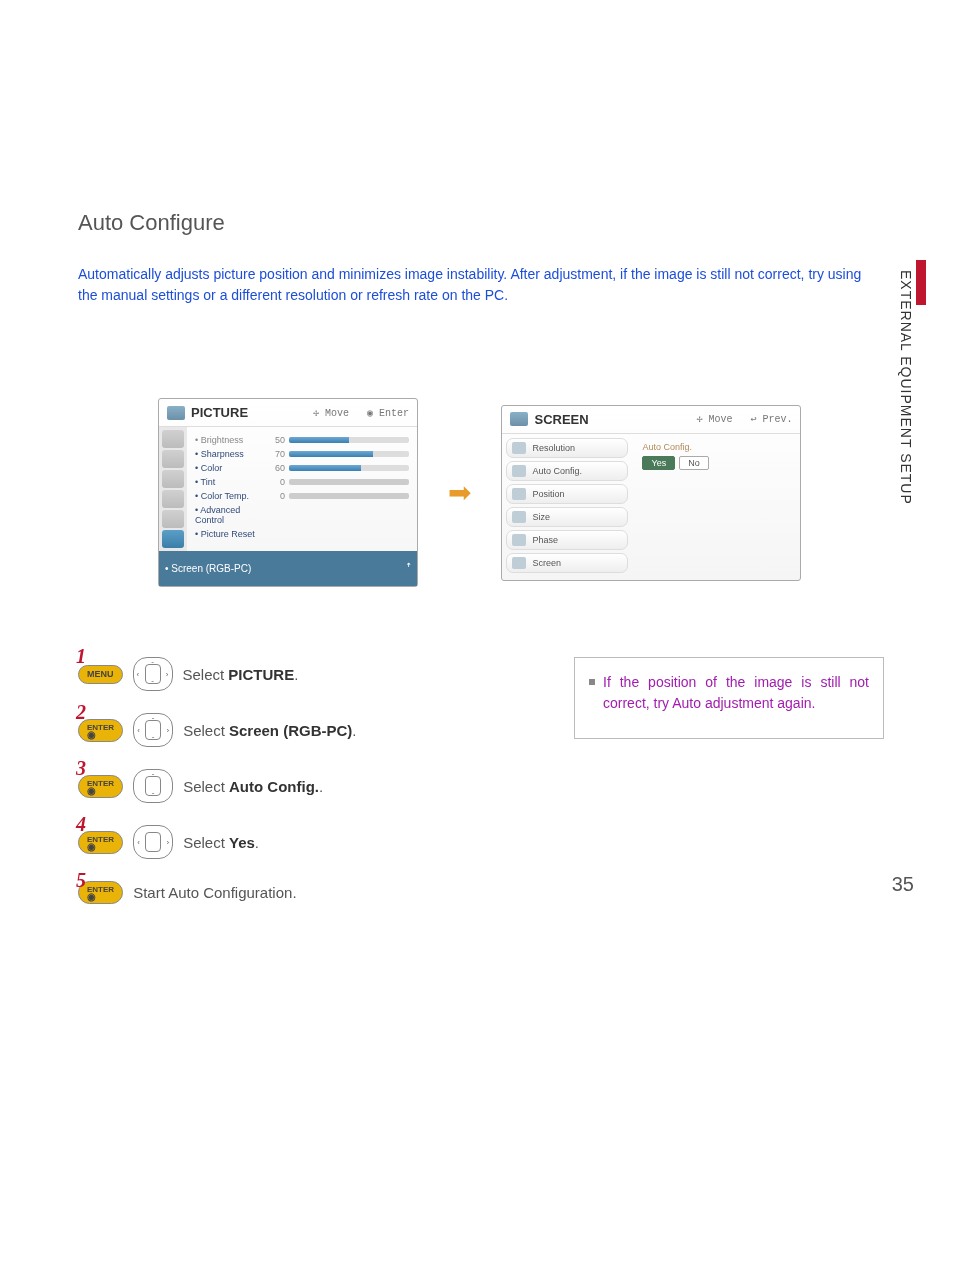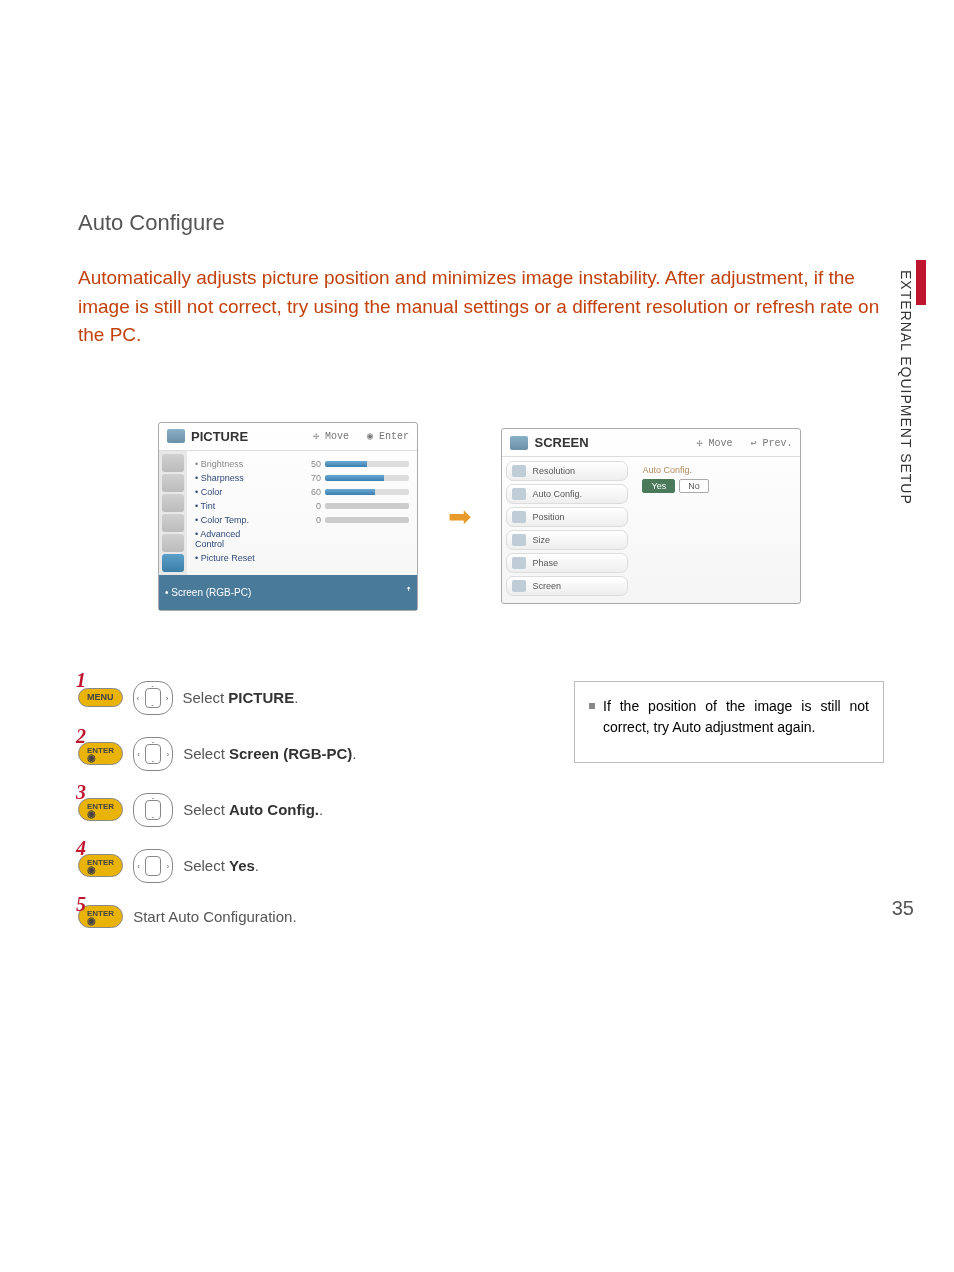--- a/index.html
+++ b/index.html
@@ -16,24 +16,24 @@
     position: relative;
   }
   .heading {
     font-size: 22px;
     color: #555;
     margin-top: 150px;
     margin-bottom: 28px;
     font-weight: normal;
   }
   .intro {
-    font-size: 19px;
-    color: #c2410c;
+    font-size: 14px;
+    color: #1d4ed8;
     line-height: 1.5;
-    margin-bottom: 72px;
+    margin-bottom: 92px;
   }
   .side-label {
     position: absolute;
     right: 40px;
     top: 270px;
     writing-mode: vertical-rl;
     font-size: 14px;
     letter-spacing: 1px;
     color: #333;
   }
@@ -105,21 +105,21 @@
   .osd-tab.sel { background: linear-gradient(#5b9fc9,#3b7fa9); }
   .osd-content { flex:1; padding: 6px 8px; }
   .osd-row-item {
     display: flex;
     align-items: center;
     padding: 2px 0;
     gap: 4px;
   }
   .osd-row-item .lbl { width: 70px; color:#888; }
   .osd-row-item .lbl.dark { color:#304a7a; }
-  .osd-row-item .val { width: 16px; text-align:right; color:#888;margin-left:36px; }
+  .osd-row-item .val { width: 16px; text-align:right; color:#888; }
   .bar {
     flex:1; height:6px; background:#ddd; border-radius:2px; position:relative; overflow:hidden;
   }
   .bar-fill { height:100%; background: linear-gradient(#6fa8d4,#3a7fb0); }
   .bar-tint { flex:1; height:6px; background:#ccc; border-radius:2px; }
   .osd-footer {
     background: #4a7a9a;
     color:#fff;
     padding:12px 6px;
     font-size:10px;
@@ -205,21 +205,21 @@
   .nav-pad .h-arrows { left:3px; right:3px; top:50%; transform:translateY(-50%); display:flex; justify-content:space-between; }
   .nav-pad .v-arrows { top:2px; bottom:2px; left:50%; transform:translateX(-50%); display:flex; flex-direction:column; justify-content:space-between; }
   .step-text { font-size:15px; color:#555; }
   .step-text b { color:#333; }
 
   .tips {
     border:1px solid #bbb;
     width:310px;
     padding:14px 14px;
     font-size:14px;
-    color:#000000;
+    color:#a21caf;
   }
   .tips ul { list-style:none; }
   .tips li { position:relative; padding-left:14px; margin-bottom:10px; line-height:1.5; text-align:justify; }
   .tips li::before {
     content:""; position:absolute; left:0; top:7px;
     width:6px; height:6px; background:#888;
   }
 </style>
 </head>
 <body>

